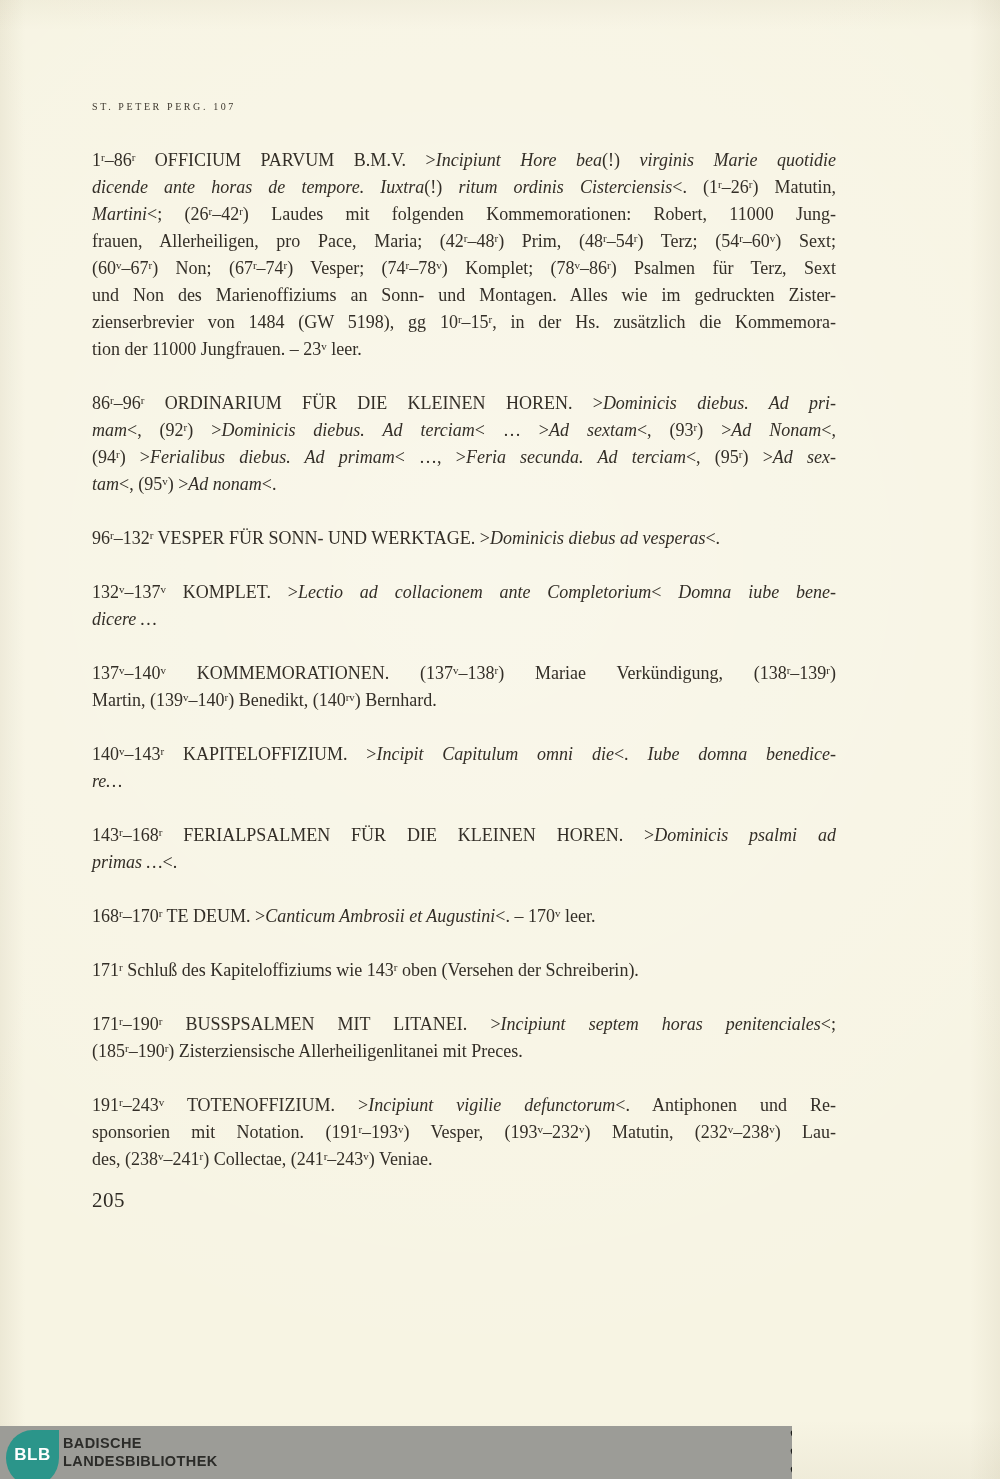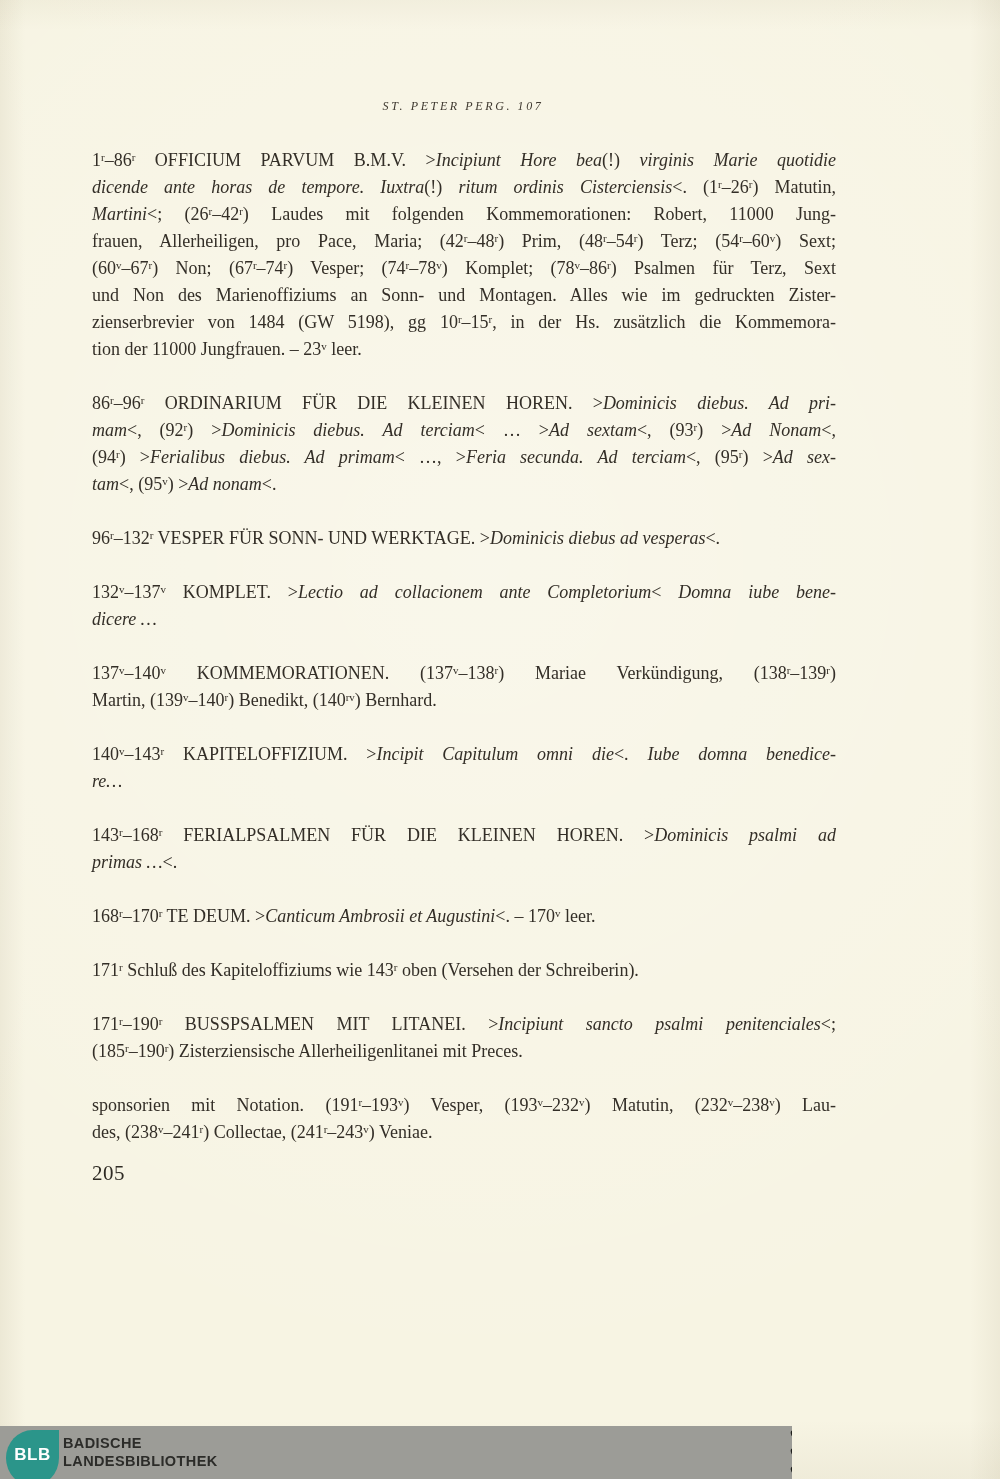--- a/index.html
+++ b/index.html
@@ -8,22 +8,22 @@
     background:
       radial-gradient(130% 90% at 48% 38%, rgba(255,255,255,0.28), rgba(255,255,255,0) 62%),
       linear-gradient(90deg, rgba(170,160,128,0.14) 0%, rgba(0,0,0,0) 2.5%, rgba(0,0,0,0) 97%, rgba(170,160,128,0.12) 100%),
       linear-gradient(180deg, rgba(185,175,140,0.10) 0%, rgba(0,0,0,0) 2%, rgba(0,0,0,0) 96%, rgba(170,160,130,0.10) 100%),
       #f7f4e3;
     font-family:"Liberation Serif","DejaVu Serif",serif;
     color:#332e27;
   }
   .text-column { position:absolute; left:92px; top:99px; width:744px; }
   .running-header {
-    font-size:12px; letter-spacing:2.6px; text-align:center;
-    color:#3e382f; margin:0 2px 0 0; line-height:15px;font-style:italic;
+    font-size:10px; letter-spacing:2.6px; text-align:left;
+    color:#3e382f; margin:0 2px 0 0; line-height:15px;
   }
   .paragraphs { margin-top:33px; }
   .para { margin-bottom:27px; font-size:18px; line-height:27px; }
   .para:last-child { margin-bottom:0; }
   .line { min-height:27px; }
   .jline { text-align:justify; text-align-last:justify; text-justify:inter-word; }
   .it { font-style:italic; }
   sup { font-size:11px; line-height:0; vertical-align:5px; letter-spacing:0; }
   .page-number { text-align:left; font-size:21px; margin-top:15px; letter-spacing:0.5px; color:#2f2b24; }
 
@@ -93,24 +93,25 @@
           <div class="line jline"><span>143<sup>r</sup>–168<sup>r</sup> FERIALPSALMEN FÜR DIE KLEINEN HOREN. &gt;</span><span class="it">Dominicis psalmi ad</span></div>
           <div class="line"><span class="it">primas …</span><span>&lt;.</span></div>
         </div>
         <div class="para">
           <div class="line"><span>168<sup>r</sup>–170<sup>r</sup> TE DEUM. &gt;</span><span class="it">Canticum Ambrosii et Augustini</span><span>&lt;. – 170<sup>v</sup> leer.</span></div>
         </div>
         <div class="para">
           <div class="line"><span>171<sup>r</sup> Schluß des Kapiteloffiziums wie 143<sup>r</sup> oben (Versehen der Schreiberin).</span></div>
         </div>
         <div class="para">
-          <div class="line jline"><span>171<sup>r</sup>–190<sup>r</sup> BUSSPSALMEN MIT LITANEI. &gt;</span><span class="it">Incipiunt sancto psalmi penitenciales</span><span>&lt;;</span></div>
+          <div class="line jline"><span>171<sup>r</sup>–190<sup>r</sup> BUSSPSALMEN MIT LITANEI. &gt;</span><span class="it">Incipiunt septem horas penitenciales</span><span>&lt;;</span></div>
           <div class="line"><span>(185<sup>r</sup>–190<sup>r</sup>) Zisterziensische Allerheiligenlitanei mit Preces.</span></div>
         </div>
         <div class="para">
+          <div class="line jline"><span>191<sup>r</sup>–243<sup>v</sup> TOTENOFFIZIUM. &gt;</span><span class="it">Incipiunt vigilie defunctorum</span><span>&lt;. Antiphonen und Re-</span></div>
           <div class="line jline"><span>sponsorien mit Notation. (191<sup>r</sup>–193<sup>v</sup>) Vesper, (193<sup>v</sup>–232<sup>v</sup>) Matutin, (232<sup>v</sup>–238<sup>v</sup>) Lau-</span></div>
           <div class="line"><span>des, (238<sup>v</sup>–241<sup>r</sup>) Collectae, (241<sup>r</sup>–243<sup>v</sup>) Veniae.</span></div>
         </div>
       </div>
     <div class="page-number">205</div>
   </div>
 
   <div class="footer-bar">
     <div class="blb-logo">
       <span class="blb-logo-text">BLB</span>

